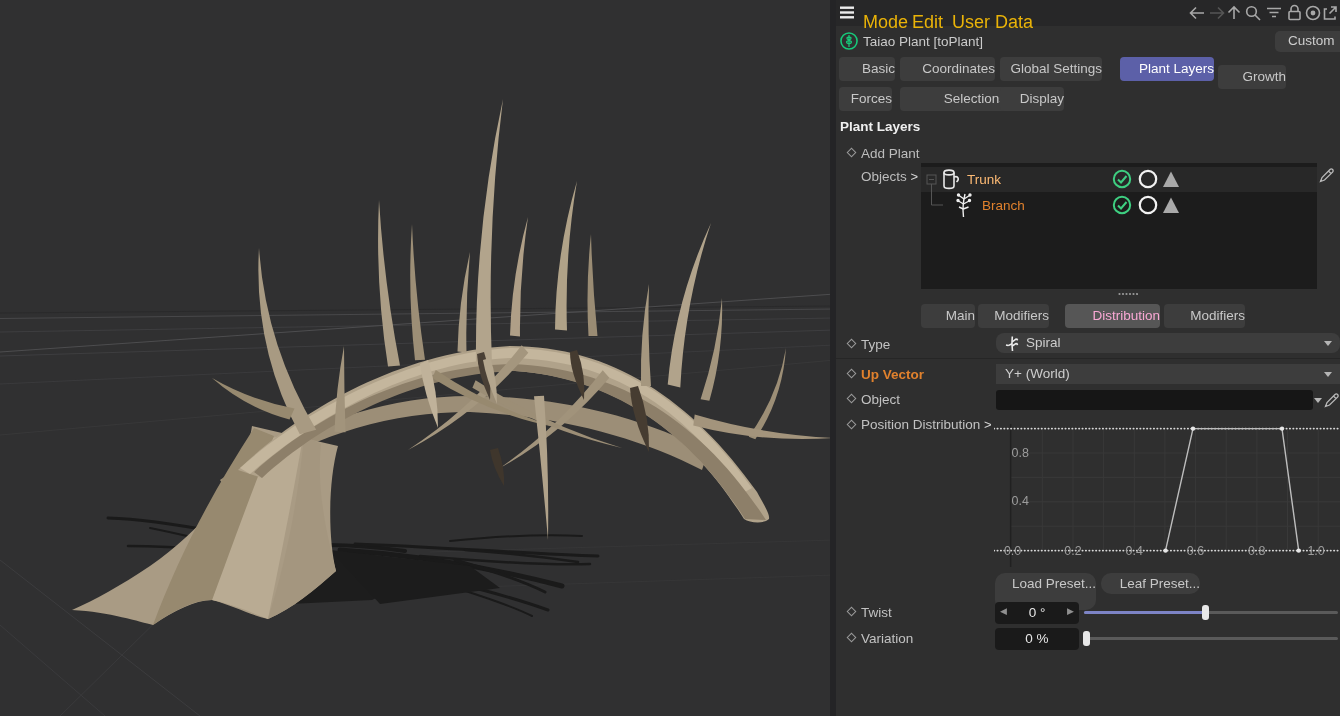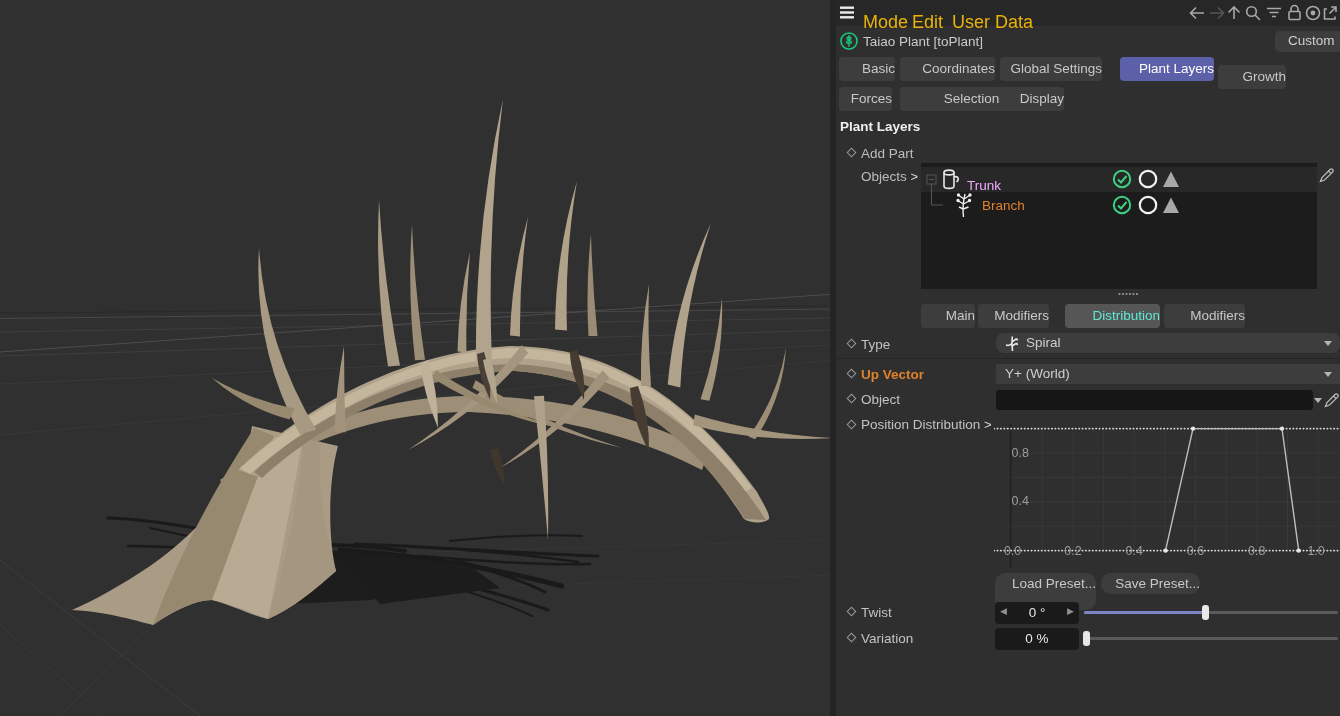--- a/index.html
+++ b/index.html
@@ -8,21 +8,21 @@
 #stage { position:relative; width:1340px; height:716px; }
 #viewport { position:absolute; left:0; top:0; width:835px; height:716px; background:#303031; }
 #panel { position:absolute; left:836px; top:0; width:504px; height:716px; background:#2f2f2f; }
 #vline { position:absolute; left:830px; top:0; width:6px; height:716px; background:#242426; }
 .abs { position:absolute; }
 #menubar { position:absolute; left:0; top:0; width:504px; height:26px; background:#272728; }
 .menuitem { position:absolute; top:12px; color:#eab308; font-size:18px; }
 .btn { position:absolute; background:#3d3d3d; border-radius:4px; color:#c8c8c8;
   font-size:13.5px; text-align:right; line-height:24px; height:24px; }
 .btn.sel { background:#5c60a8; color:#fff; }
-.btn.sel2 { background:#565656; color:#5eead4; }
+.btn.sel2 { background:#565656; color:#f9a8d4; }
 .diamond { position:absolute; width:7px; height:7px; border:1px solid #9a9a9a;
   transform:rotate(45deg); background:transparent; }
 .lbl { position:absolute; color:#c2c2c2; font-size:13.5px; }
 .dd { position:absolute; background:#3d3d3d; border-radius:3px; color:#cecece; font-size:13.5px; }
 .dda { position:absolute; width:0; height:0; border-left:4.5px solid transparent;
   border-right:4.5px solid transparent; border-top:5px solid #b5b5b5; }
 </style>
 </head>
 <body>
 <div id="stage">
@@ -151,21 +151,21 @@
     <div class="btn" style="left:64px;top:57px;width:95px">Coordinates</div>
     <div class="btn" style="left:164px;top:57px;width:102px">Global Settings</div>
     <div class="btn sel" style="left:284px;top:57px;width:94px">Plant Layers</div>
     <div class="btn" style="left:382px;top:65px;width:68px">Growth</div>
     <div class="btn" style="left:3px;top:87px;width:53px">Forces</div>
     <div class="btn" style="left:64px;top:87px;width:106px">Selections</div>
     <div class="btn" style="left:164px;top:87px;width:64px">Display</div>
 
     <div class="lbl" style="left:4px;top:119px;color:#efefef;font-weight:bold">Plant Layers</div>
     <div class="diamond" style="left:12px;top:149px"></div>
-    <div class="lbl" style="left:25px;top:146px;color:#bdbdbd">Add Part</div>
+    <div class="lbl" style="left:25px;top:146px;color:#bdbdbd">Add Plant</div>
 
     <div id="tree" class="abs" style="left:85px;top:163px;width:396px;height:126px;background:#1c1c1c">
       <div class="abs" style="left:0;top:4px;width:396px;height:25px;background:#282828"></div>
 
       <svg class="abs" style="left:0;top:0" width="396" height="126" viewBox="0 0 396 126">
         <g stroke="#555" fill="none" stroke-width="1">
           <rect x="6" y="12" width="9" height="9"></rect>
           <path d="M8 16.5 H13"></path>
           <path d="M10.5 21 V42 H22"></path>
         </g>
@@ -189,21 +189,21 @@
           <circle cx="201" cy="16" r="8.2" fill="none" stroke="#3ecf81" stroke-width="2"></circle>
           <path d="M197 16.5 L200 19.5 L205.5 13" fill="none" stroke="#3ecf81" stroke-width="2"></path>
           <circle cx="227" cy="16" r="8.2" fill="none" stroke="#f2f2f2" stroke-width="2.2"></circle>
           <path d="M242 24 L250 8.5 L258 24 Z" fill="#a9a9a9"></path>
           <circle cx="201" cy="42" r="8.2" fill="none" stroke="#3ecf81" stroke-width="2"></circle>
           <path d="M197 42.5 L200 45.5 L205.5 39" fill="none" stroke="#3ecf81" stroke-width="2"></path>
           <circle cx="227" cy="42" r="8.2" fill="none" stroke="#f2f2f2" stroke-width="2.2"></circle>
           <path d="M242 50 L250 34.5 L258 50 Z" fill="#a9a9a9"></path>
         </g>
       </svg>
-      <div class="lbl" style="left:46px;top:15px;color:#f0abfc">Trunk</div>
+      <div class="lbl" style="left:46px;top:9px;color:#fdba74">Trunk</div>
       <div class="lbl" style="left:61px;top:35px;color:#e0812d">Branch</div>
     </div>
     <svg class="abs" style="left:483px;top:167px" width="16" height="16" viewBox="0 0 16 16">
       <path d="M1.5 14.5 L3 10.5 L11 2.5 a1.8 1.8 0 0 1 2.6 2.6 L5.5 13 Z M9.5 4 L12 6.5" fill="none" stroke="#b9b9b9" stroke-width="1.3"></path>
     </svg>
     <div class="lbl" style="left:25px;top:169px;color:#bdbdbd">Objects <span style="font-size:13px;color:#d8d8d8">&gt;</span></div>
 
     <svg class="abs" style="left:282px;top:292px" width="20" height="4" viewBox="0 0 20 4">
       <g fill="#9a9a9a">
           <circle cx="1.5" cy="2" r="1.1"></circle>
@@ -278,21 +278,21 @@
       <path d="M171.5 126.6 L199 4.6 H288 L304.7 126.6" fill="none" stroke="#bdbdbd" stroke-width="1.4"></path>
       <g fill="#e6e6e6">
         <circle cx="171.5" cy="126.6" r="2.2"></circle>
         <circle cx="199" cy="4.6" r="2.2"></circle>
         <circle cx="288" cy="4.6" r="2.2"></circle>
         <circle cx="304.7" cy="126.6" r="2.2"></circle>
       </g>
     </svg>
 
     <div class="btn" style="left:159px;top:573px;width:101px;height:37px;line-height:21px;border-radius:10px">Load Preset...</div>
-    <div class="btn" style="left:265px;top:573px;width:99px;height:21px;line-height:21px;border-radius:10px">Save Preset...</div>
+    <div class="btn" style="left:265px;top:573px;width:99px;height:21px;line-height:21px;border-radius:10px">Leaf Preset...</div>
 
     <div class="diamond" style="left:12px;top:608px"></div>
     <div class="lbl" style="left:25px;top:605px">Twist</div>
     <div class="abs" style="left:159px;top:602px;width:84px;height:22px;background:#1a1a1a;border-radius:4px;color:#e6e6e6;font-size:13.5px">
       <span style="position:absolute;left:0;right:0;top:3px;text-align:center">0 °</span>
       <span style="position:absolute;left:5px;top:4px;color:#909090;font-size:9px">◀</span>
       <span style="position:absolute;right:5px;top:4px;color:#909090;font-size:9px">▶</span>
     </div>
     <div class="abs" style="left:248px;top:611px;width:254px;height:3px;background:#5a5a5a;border-radius:2px"></div>
     <div class="abs" style="left:248px;top:611px;width:122px;height:3px;background:#7d84c6;border-radius:2px"></div>

